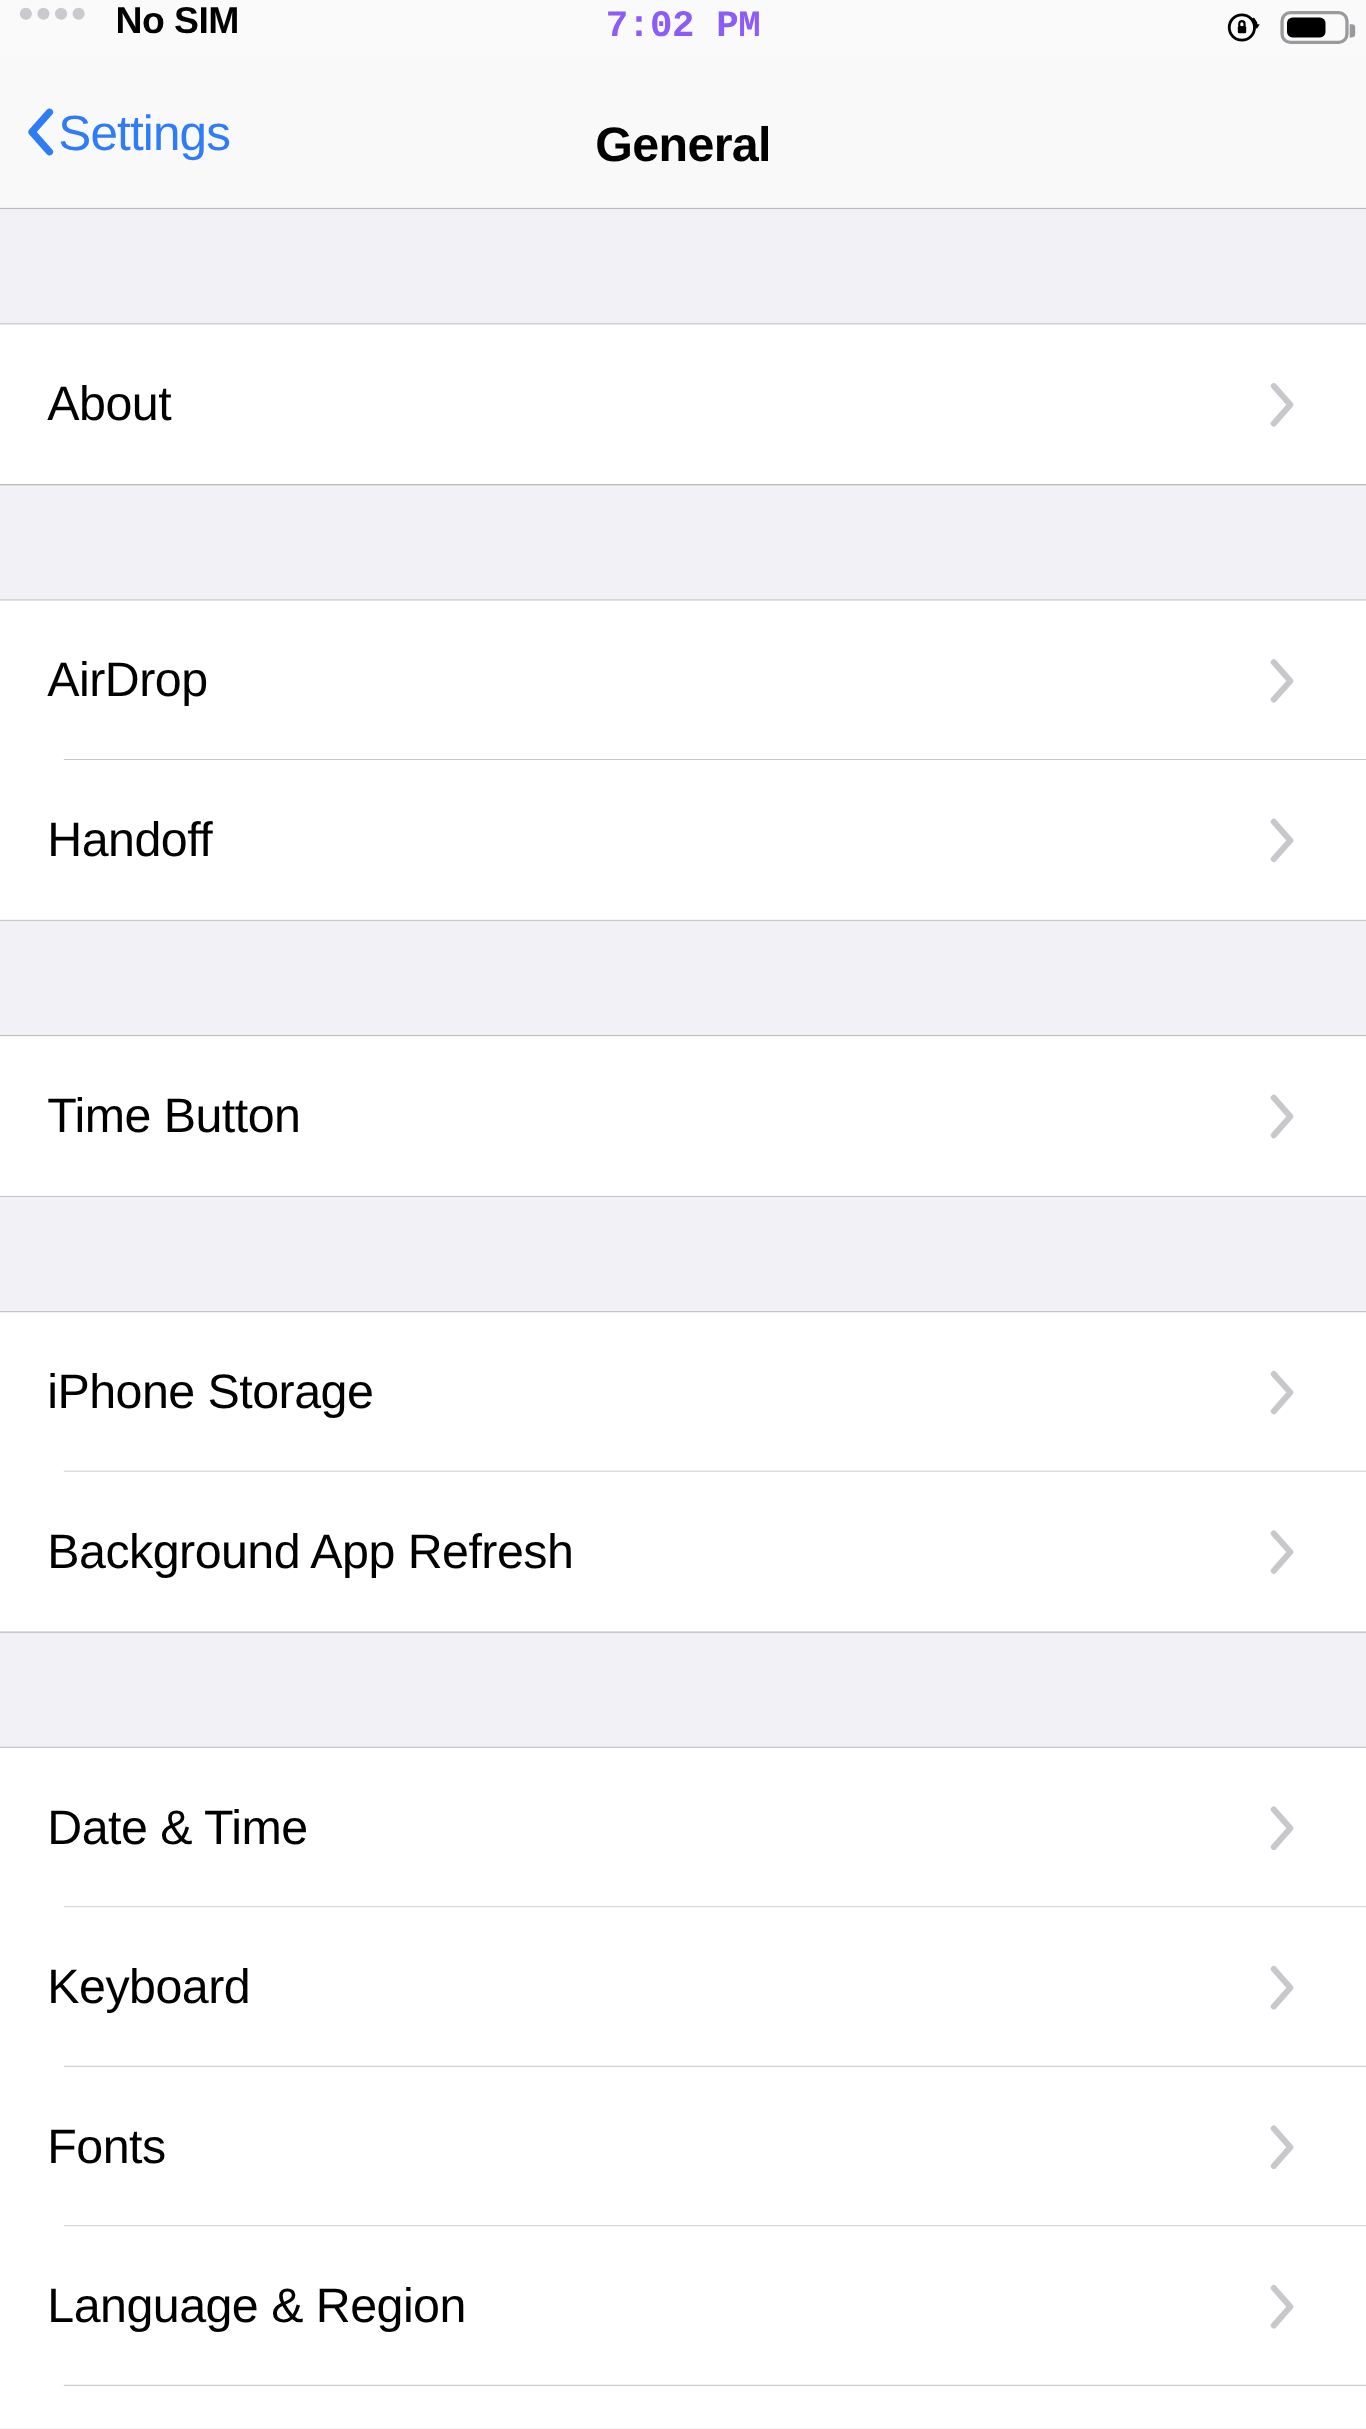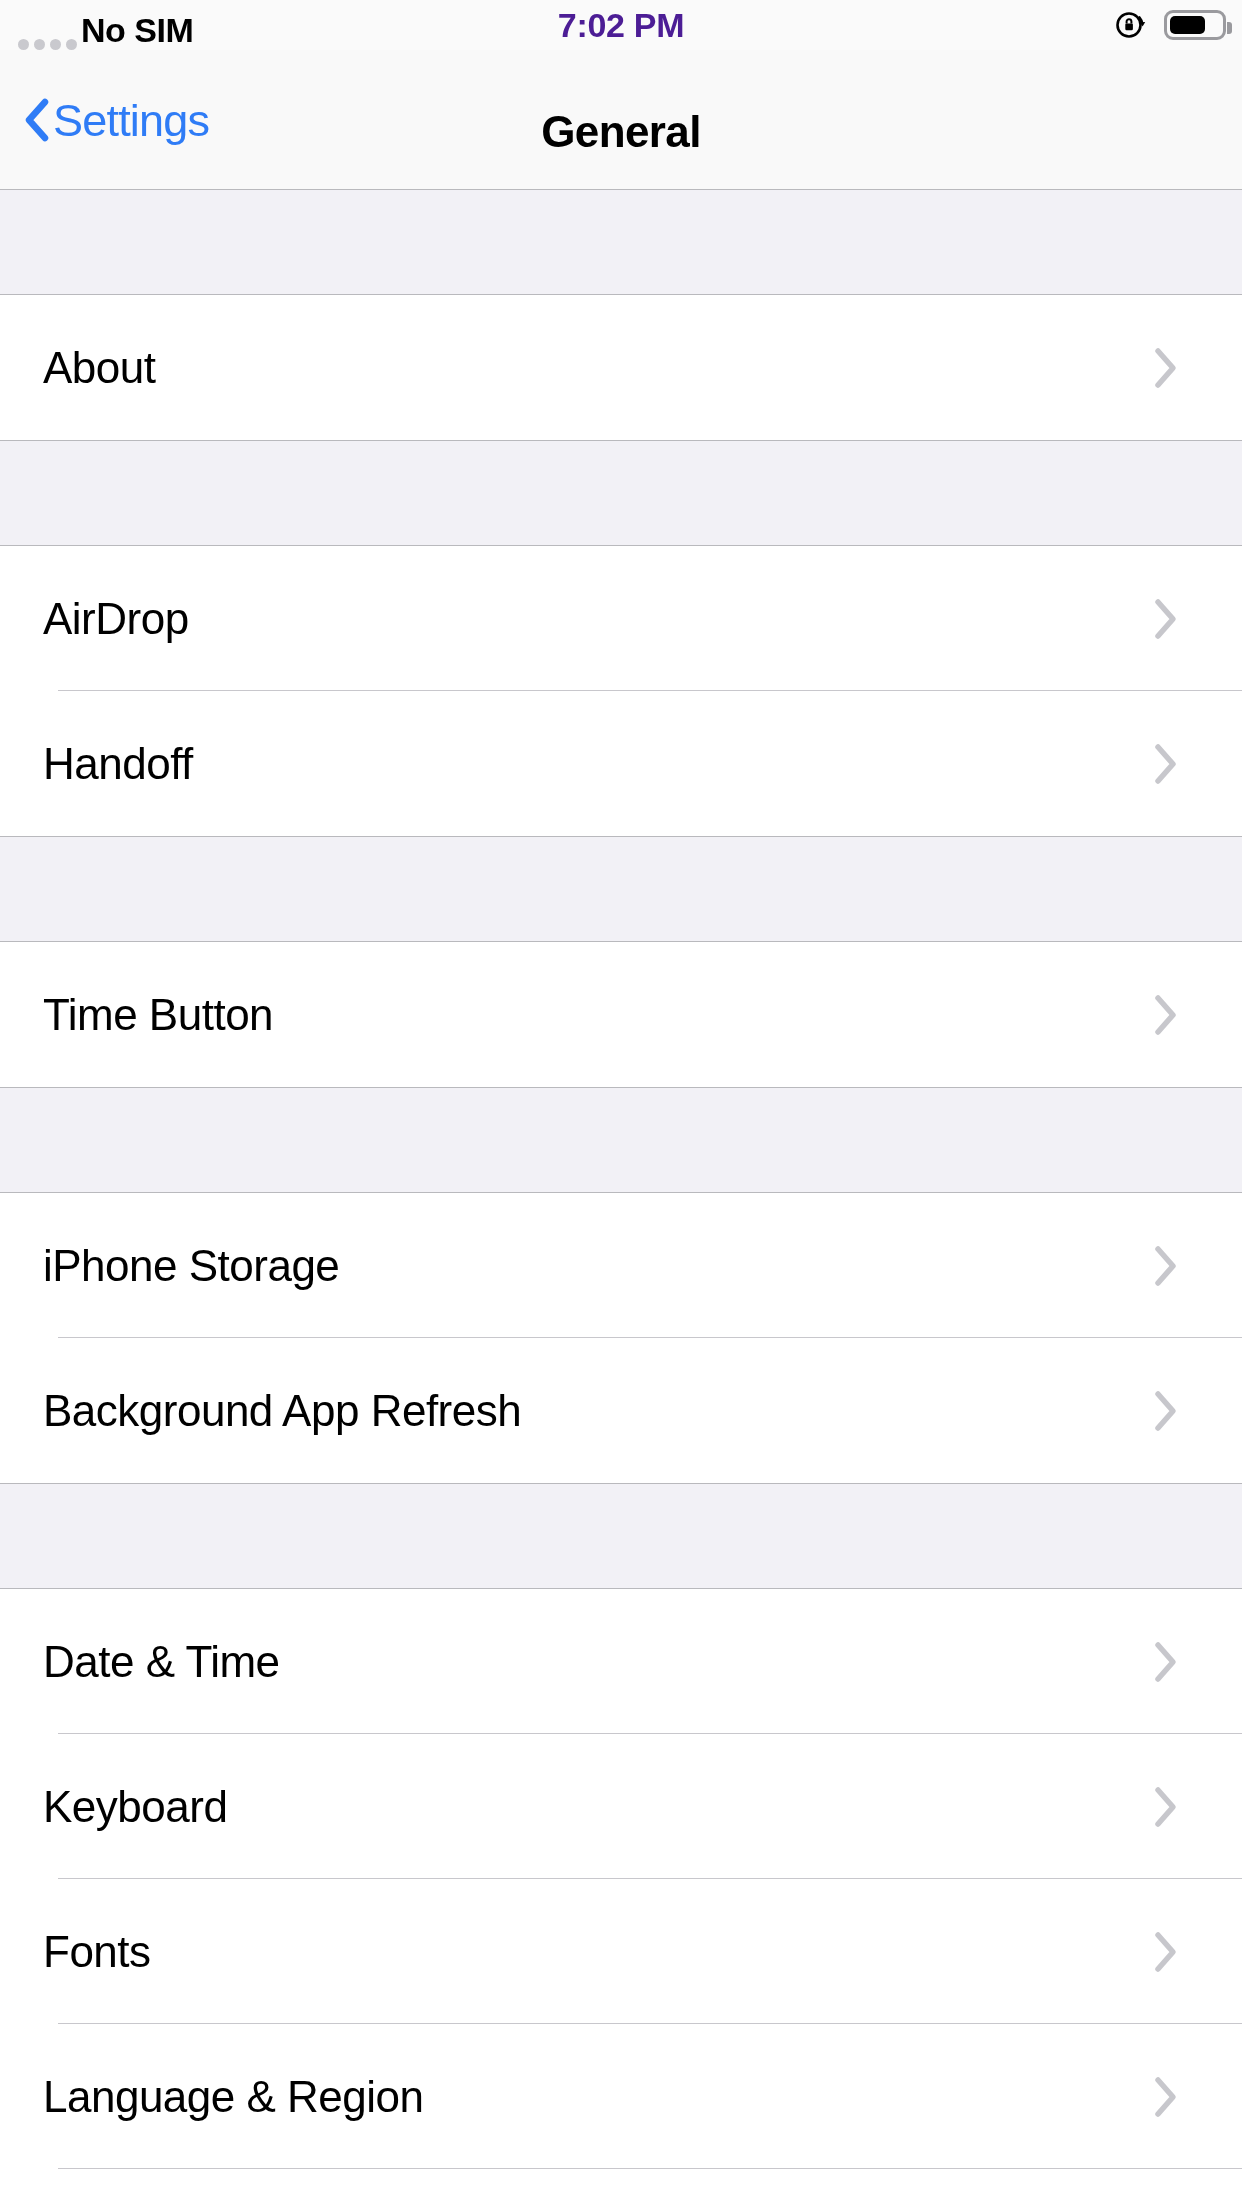--- a/index.html
+++ b/index.html
@@ -14,33 +14,33 @@
   
   .status-bar{
     position:relative;
     height:50px;
     background:#fafafa;
     display:flex;
     align-items:center;
   }
   .status-left{
     position:absolute; left:18px; top:0; height:50px;
-    display:flex; align-items:flex-end; gap:4px;
+    display:flex; align-items:flex-start; gap:28px;
   }
   .sig-dots{ display:flex; align-items:center; gap:5px; margin-top:7px;}
   .sig-dots i{
     display:block; width:11px; height:11px; border-radius:50%;
     background:#c9c9ce;
   }
   .carrier{
     font-size:34px; font-weight:700; color:#000; letter-spacing:-0.5px;
   }
   .status-time{
     position:absolute; left:0; right:0; text-align:center;
-    font-size:34px; font-weight:600; color:#4c1d95; letter-spacing:-0.3px;
+    font-size:34px; font-weight:600; color:#8b5cf6; letter-spacing:-0.3px;font-family:Liberation Mono, monospace;
   }
   .status-right{
     position:absolute; right:16px; top:0; height:50px;
     display:flex; align-items:center; gap:16px;
   }
   .rot-lock{ width:34px; height:34px; display:block; }
   .battery{
     position:relative; width:62px; height:30px;
     border:3px solid #9a9a9e; border-radius:9px;
     display:flex; align-items:center;

